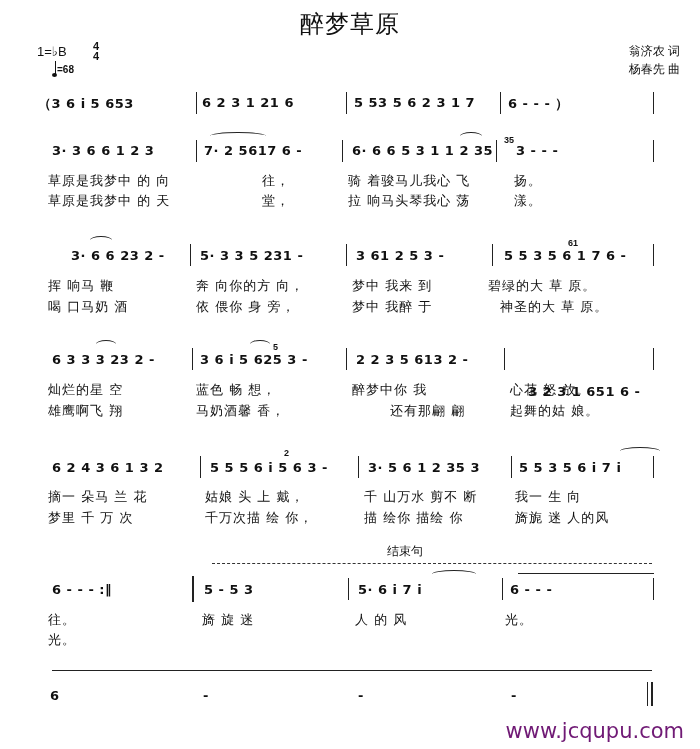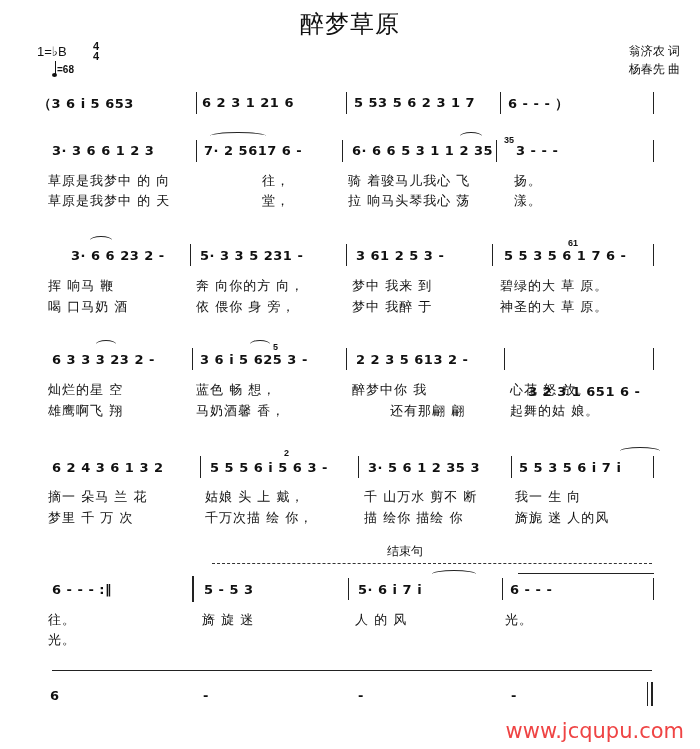--- a/index.html
+++ b/index.html
@@ -13,21 +13,21 @@
   .tempo .stem:after { content: ""; position: absolute; left: -3px; bottom: -2px; width: 5px; height: 4px; border-radius: 50%; background: #111; }
   .credits { right: 20px; top: 42px; font-size: 12px; line-height: 18px; text-align: left; }
   .notes { font-family: "DejaVu Sans", "Liberation Sans", sans-serif; font-size: 13px; font-weight: bold; letter-spacing: 0.5px; }
   .lyric { font-family: "DejaVu Sans", "Liberation Sans", sans-serif; font-size: 13px; letter-spacing: 1px; }
   .bar { position: absolute; width: 1px; background: #222; }
   .slur { position: absolute; border-top: 1px solid #222; border-radius: 50% 50% 0 0; height: 7px; }
   .grace { font-size: 9px; font-weight: bold; position: absolute; }
   .endlabel { left: 387px; top: 543px; font-size: 12px; }
   .endbracket { position: absolute; left: 212px; top: 563px; width: 440px; border-top: 1px dashed #333; }
   .tieline { position: absolute; height: 1px; background: #222; }
-  .watermark { right: 16px; top: 719px; font-size: 21px; color: #ef4444; font-family: "DejaVu Sans", sans-serif; }
+  .watermark { right: 16px; top: 719px; font-size: 21px; color: #701a75; font-family: "DejaVu Sans", sans-serif; }
 </style>
 </head>
 <body>
 
 <div class="abs title">醉梦草原</div>
 <div class="abs key">1=♭B</div>
 <div class="abs meter">
   <div>4</div>
   <div>4</div>
 </div>
@@ -81,21 +81,21 @@
   <div class="bar" style="left:346px;top:244px;height:22px;"></div>
   <div class="abs notes" style="left:356px;top:248px;">3 61 2 5  3  -</div>
   <div class="bar" style="left:492px;top:244px;height:22px;"></div>
   <span class="grace" style="left:568px;top:238px;">61</span>
   <div class="abs notes" style="left:504px;top:248px;">5 5 3 5 6 1 7 6  -</div>
   <div class="bar" style="left:653px;top:244px;height:22px;"></div>
 
   <div class="abs lyric" style="left:48px;top:277px;">挥 响马  鞭</div>
   <div class="abs lyric" style="left:196px;top:277px;">奔 向你的方 向，</div>
   <div class="abs lyric" style="left:352px;top:277px;">梦中 我来 到</div>
-  <div class="abs lyric" style="left:500px;top:277px;text-align:right;">碧绿的大 草  原。</div>
+  <div class="abs lyric" style="left:488px;top:277px;text-align:right;">碧绿的大 草  原。</div>
   <div class="abs lyric" style="left:48px;top:298px;">喝 口马奶 酒</div>
   <div class="abs lyric" style="left:196px;top:298px;">依 偎你  身 旁，</div>
   <div class="abs lyric" style="left:352px;top:298px;">梦中 我醉 于</div>
   <div class="abs lyric" style="left:500px;top:298px;">神圣的大 草  原。</div>
 </div>
 
 <div>
   <div class="slur" style="left:96px;top:340px;width:20px;"></div>
   <div class="slur" style="left:250px;top:340px;width:20px;"></div>
   <div class="abs notes" style="left:52px;top:352px;">6 3 3 3  23 2  -</div>

